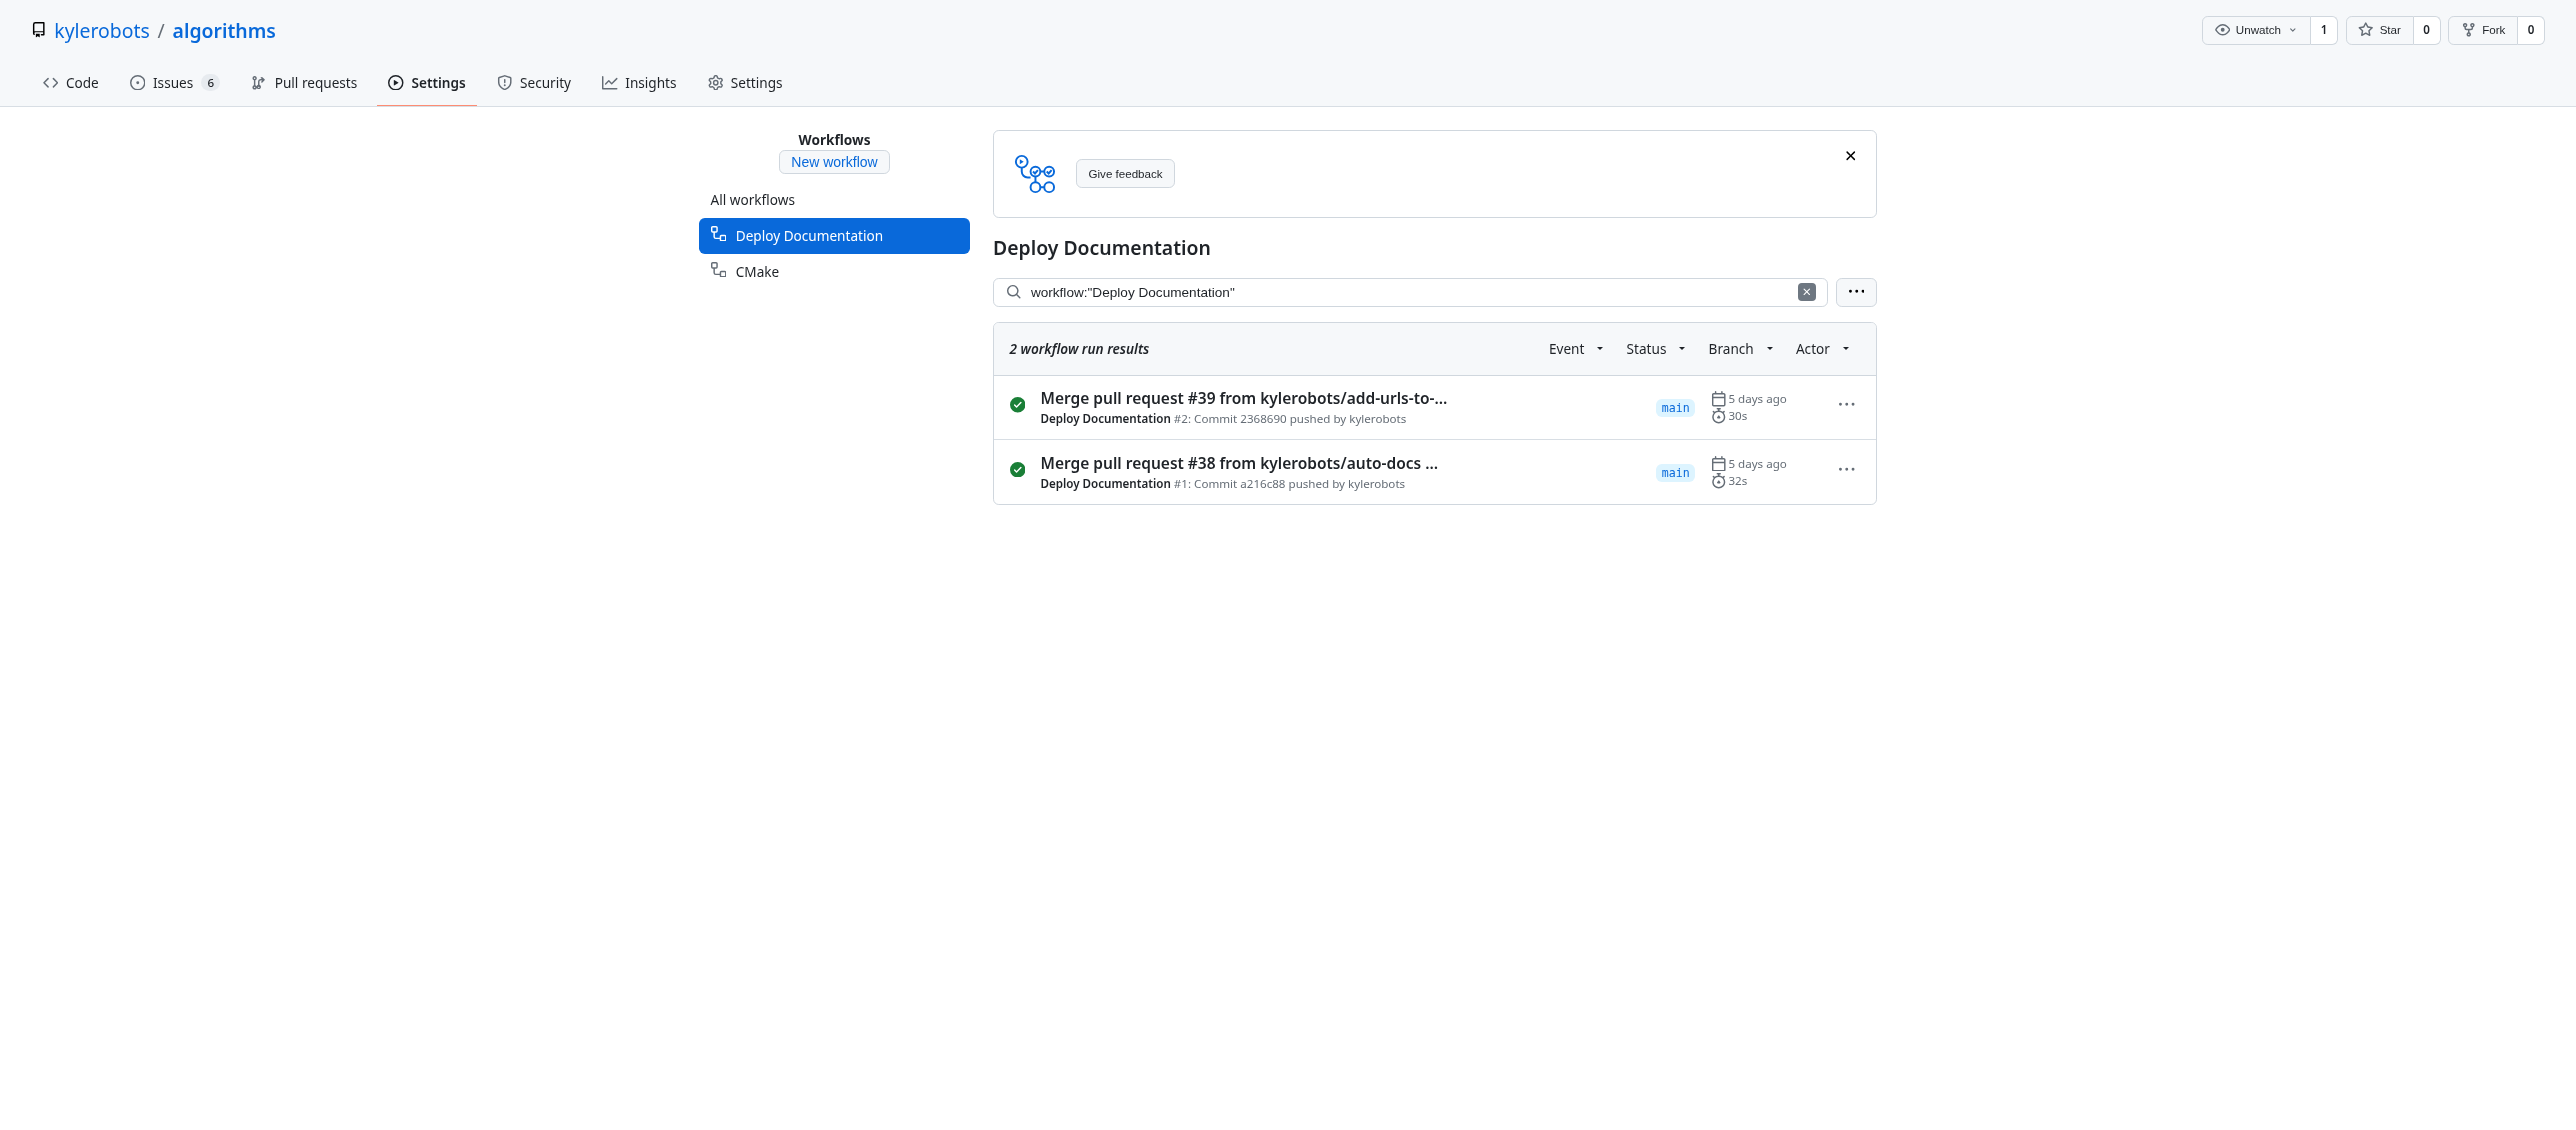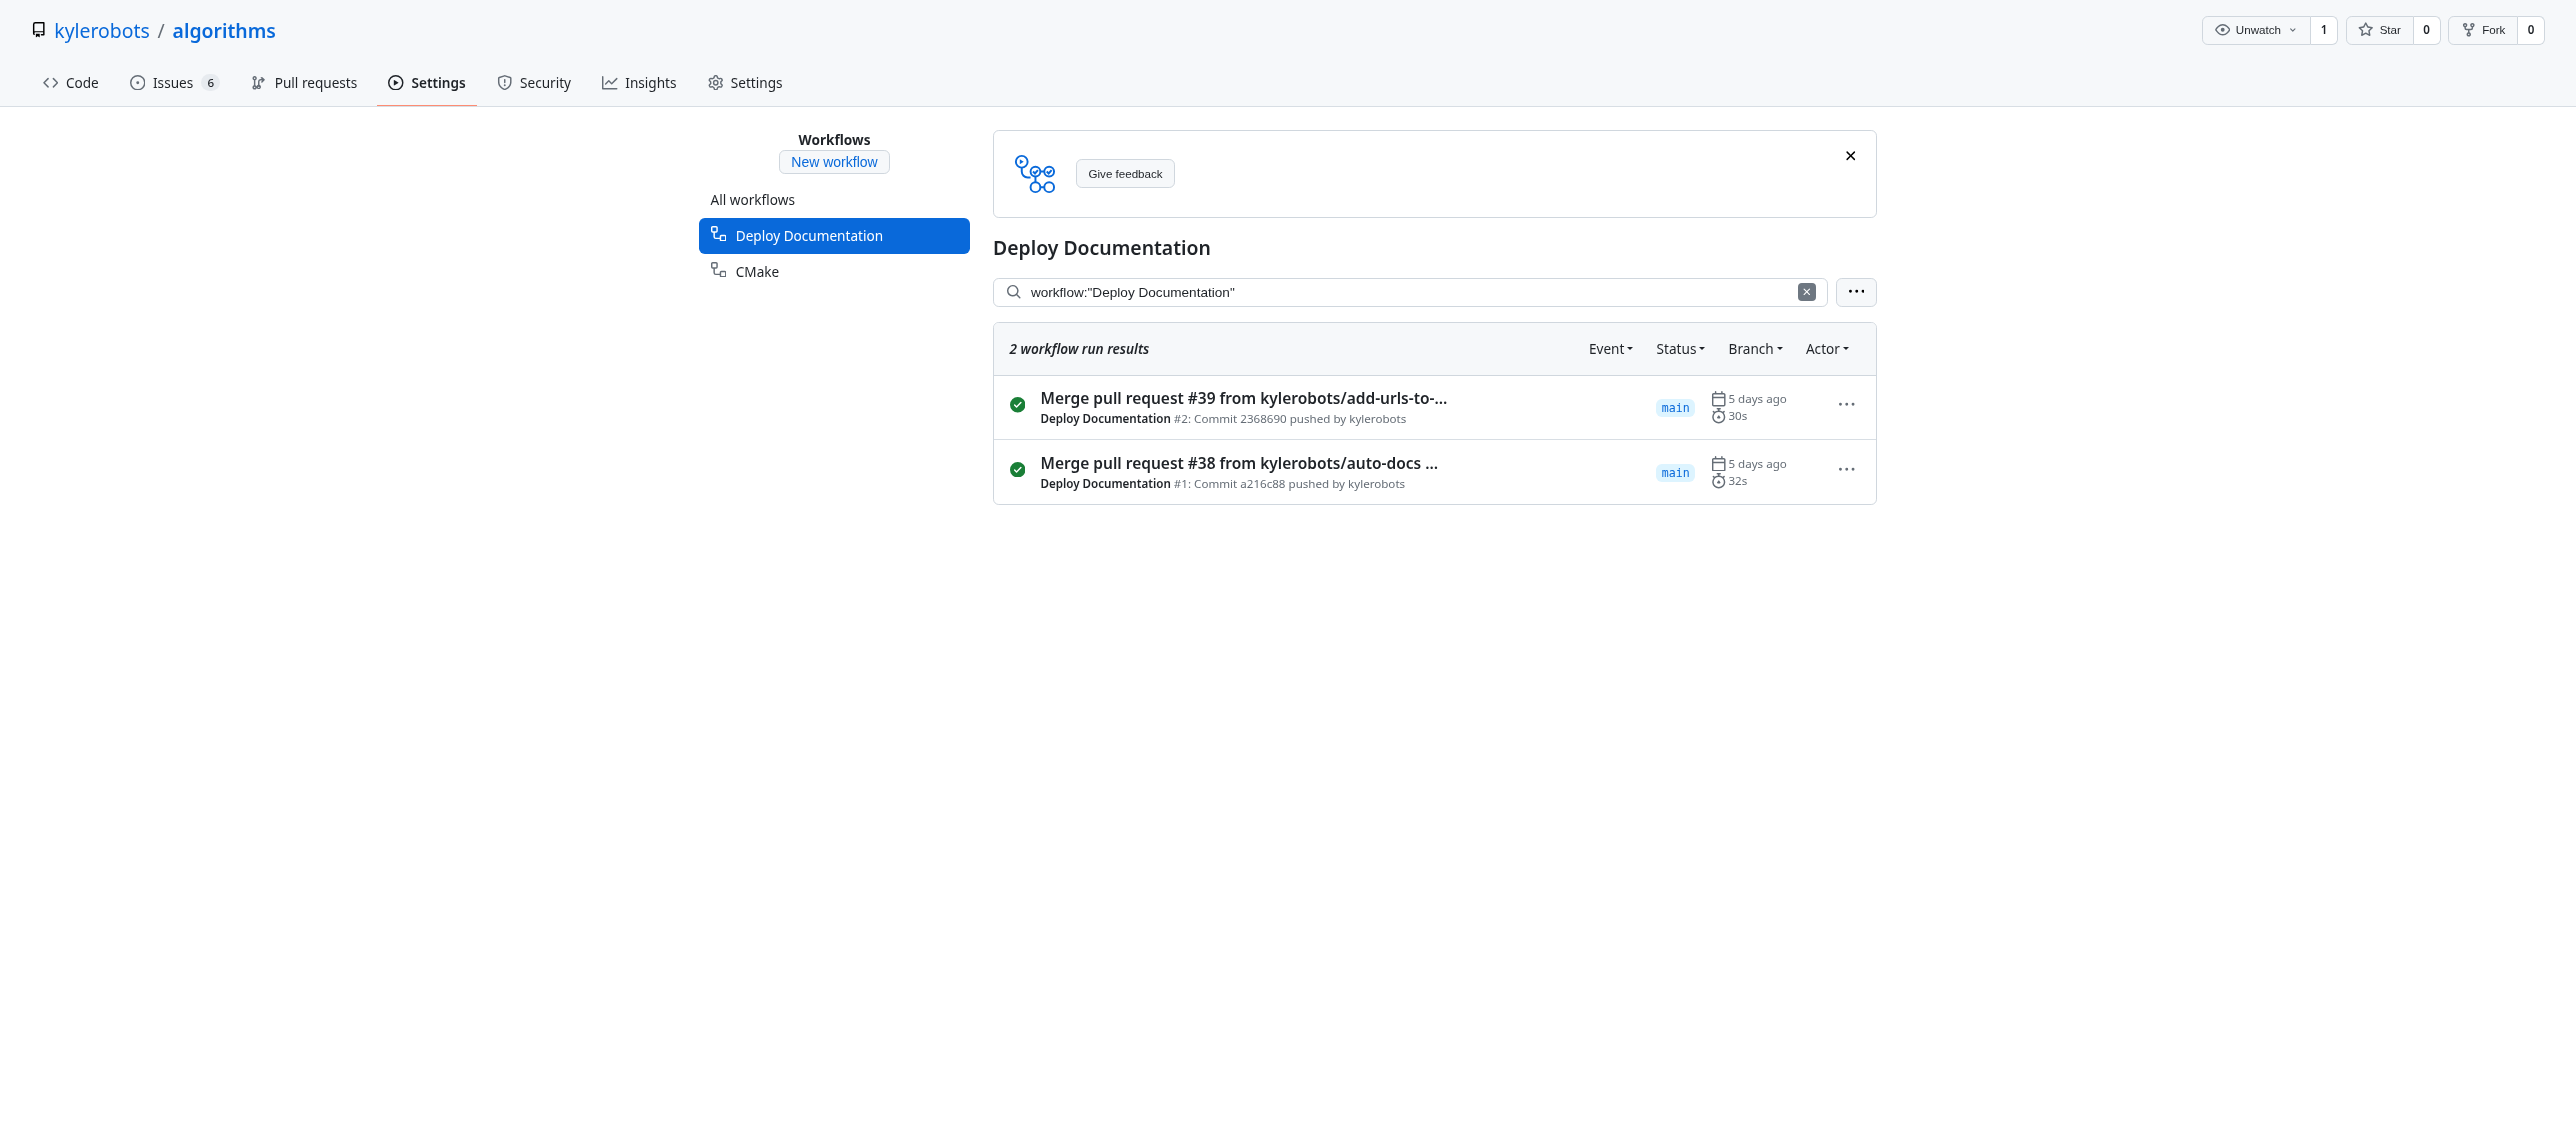--- a/index.html
+++ b/index.html
@@ -227,21 +227,21 @@
     display:flex;
     align-items:center;
     padding:15.5px;
     background: var(--color-canvas-subtle);
     border-bottom:1px solid var(--color-border-default);
   }
   .Box-header .title { font-weight:600; flex:1;font-style:italic; }
   .filter {
     display:flex;
     align-items:center;
-    gap:3px;
+    gap:13px;
     padding:0 11.6px;
     color: var(--color-fg-default);
     cursor:pointer;
   }
   .filter .caret {
     width:0; height:0;
     border-left:3.9px solid transparent;
     border-right:3.9px solid transparent;
     border-top:3.9px solid currentColor;
   }

